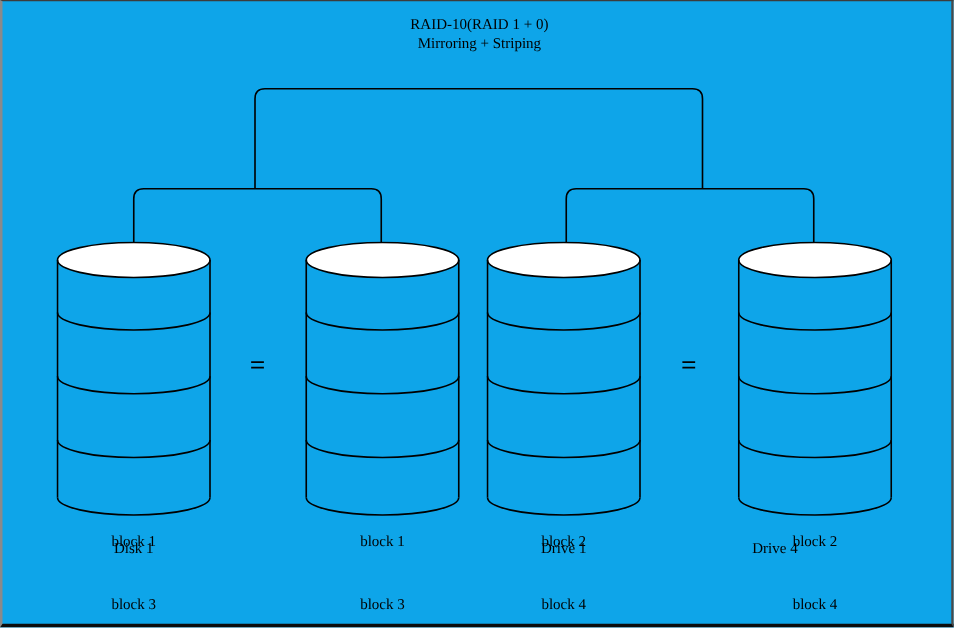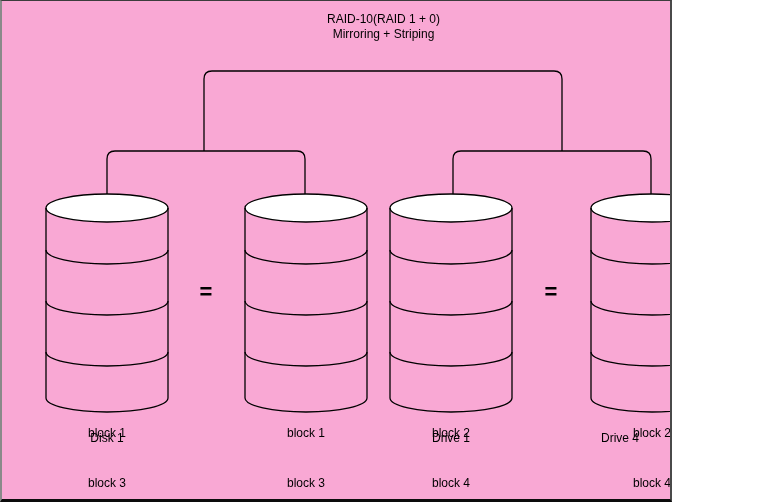--- a/index.html
+++ b/index.html
@@ -1,26 +1,26 @@
 <!DOCTYPE html>
 <html><head>
 <meta charset="utf-8">
 <style>
   html,body{margin:0;padding:0;background:#fff;}
   .frame{
     position:relative;
-    width:672px;height:502px;
+    width:763px;height:502px;
     box-sizing:border-box;
-    background:#f9a8d4;
+    background:#0ea5e9;
     border-top:1px solid #3c3c3c;
     border-left:2px solid #8a8a8a;
     border-right:2px solid #4a4a4a;
     border-bottom:3px solid #0c0c0c;
     overflow:hidden;
-    font-family:Liberation Sans, sans-serif;
+    font-family:Liberation Serif, serif;
     color:#000;
   }
   .title-block{
     position:absolute;left:0;top:11px;width:763px;
     text-align:center;font-size:12px;line-height:15px;
   }
   svg.connectors{position:absolute;left:0;top:0;}
   .disk{position:absolute;top:192px;width:124px;height:220px;}
   .disk svg{position:absolute;left:0;top:0;}
   .blk{

